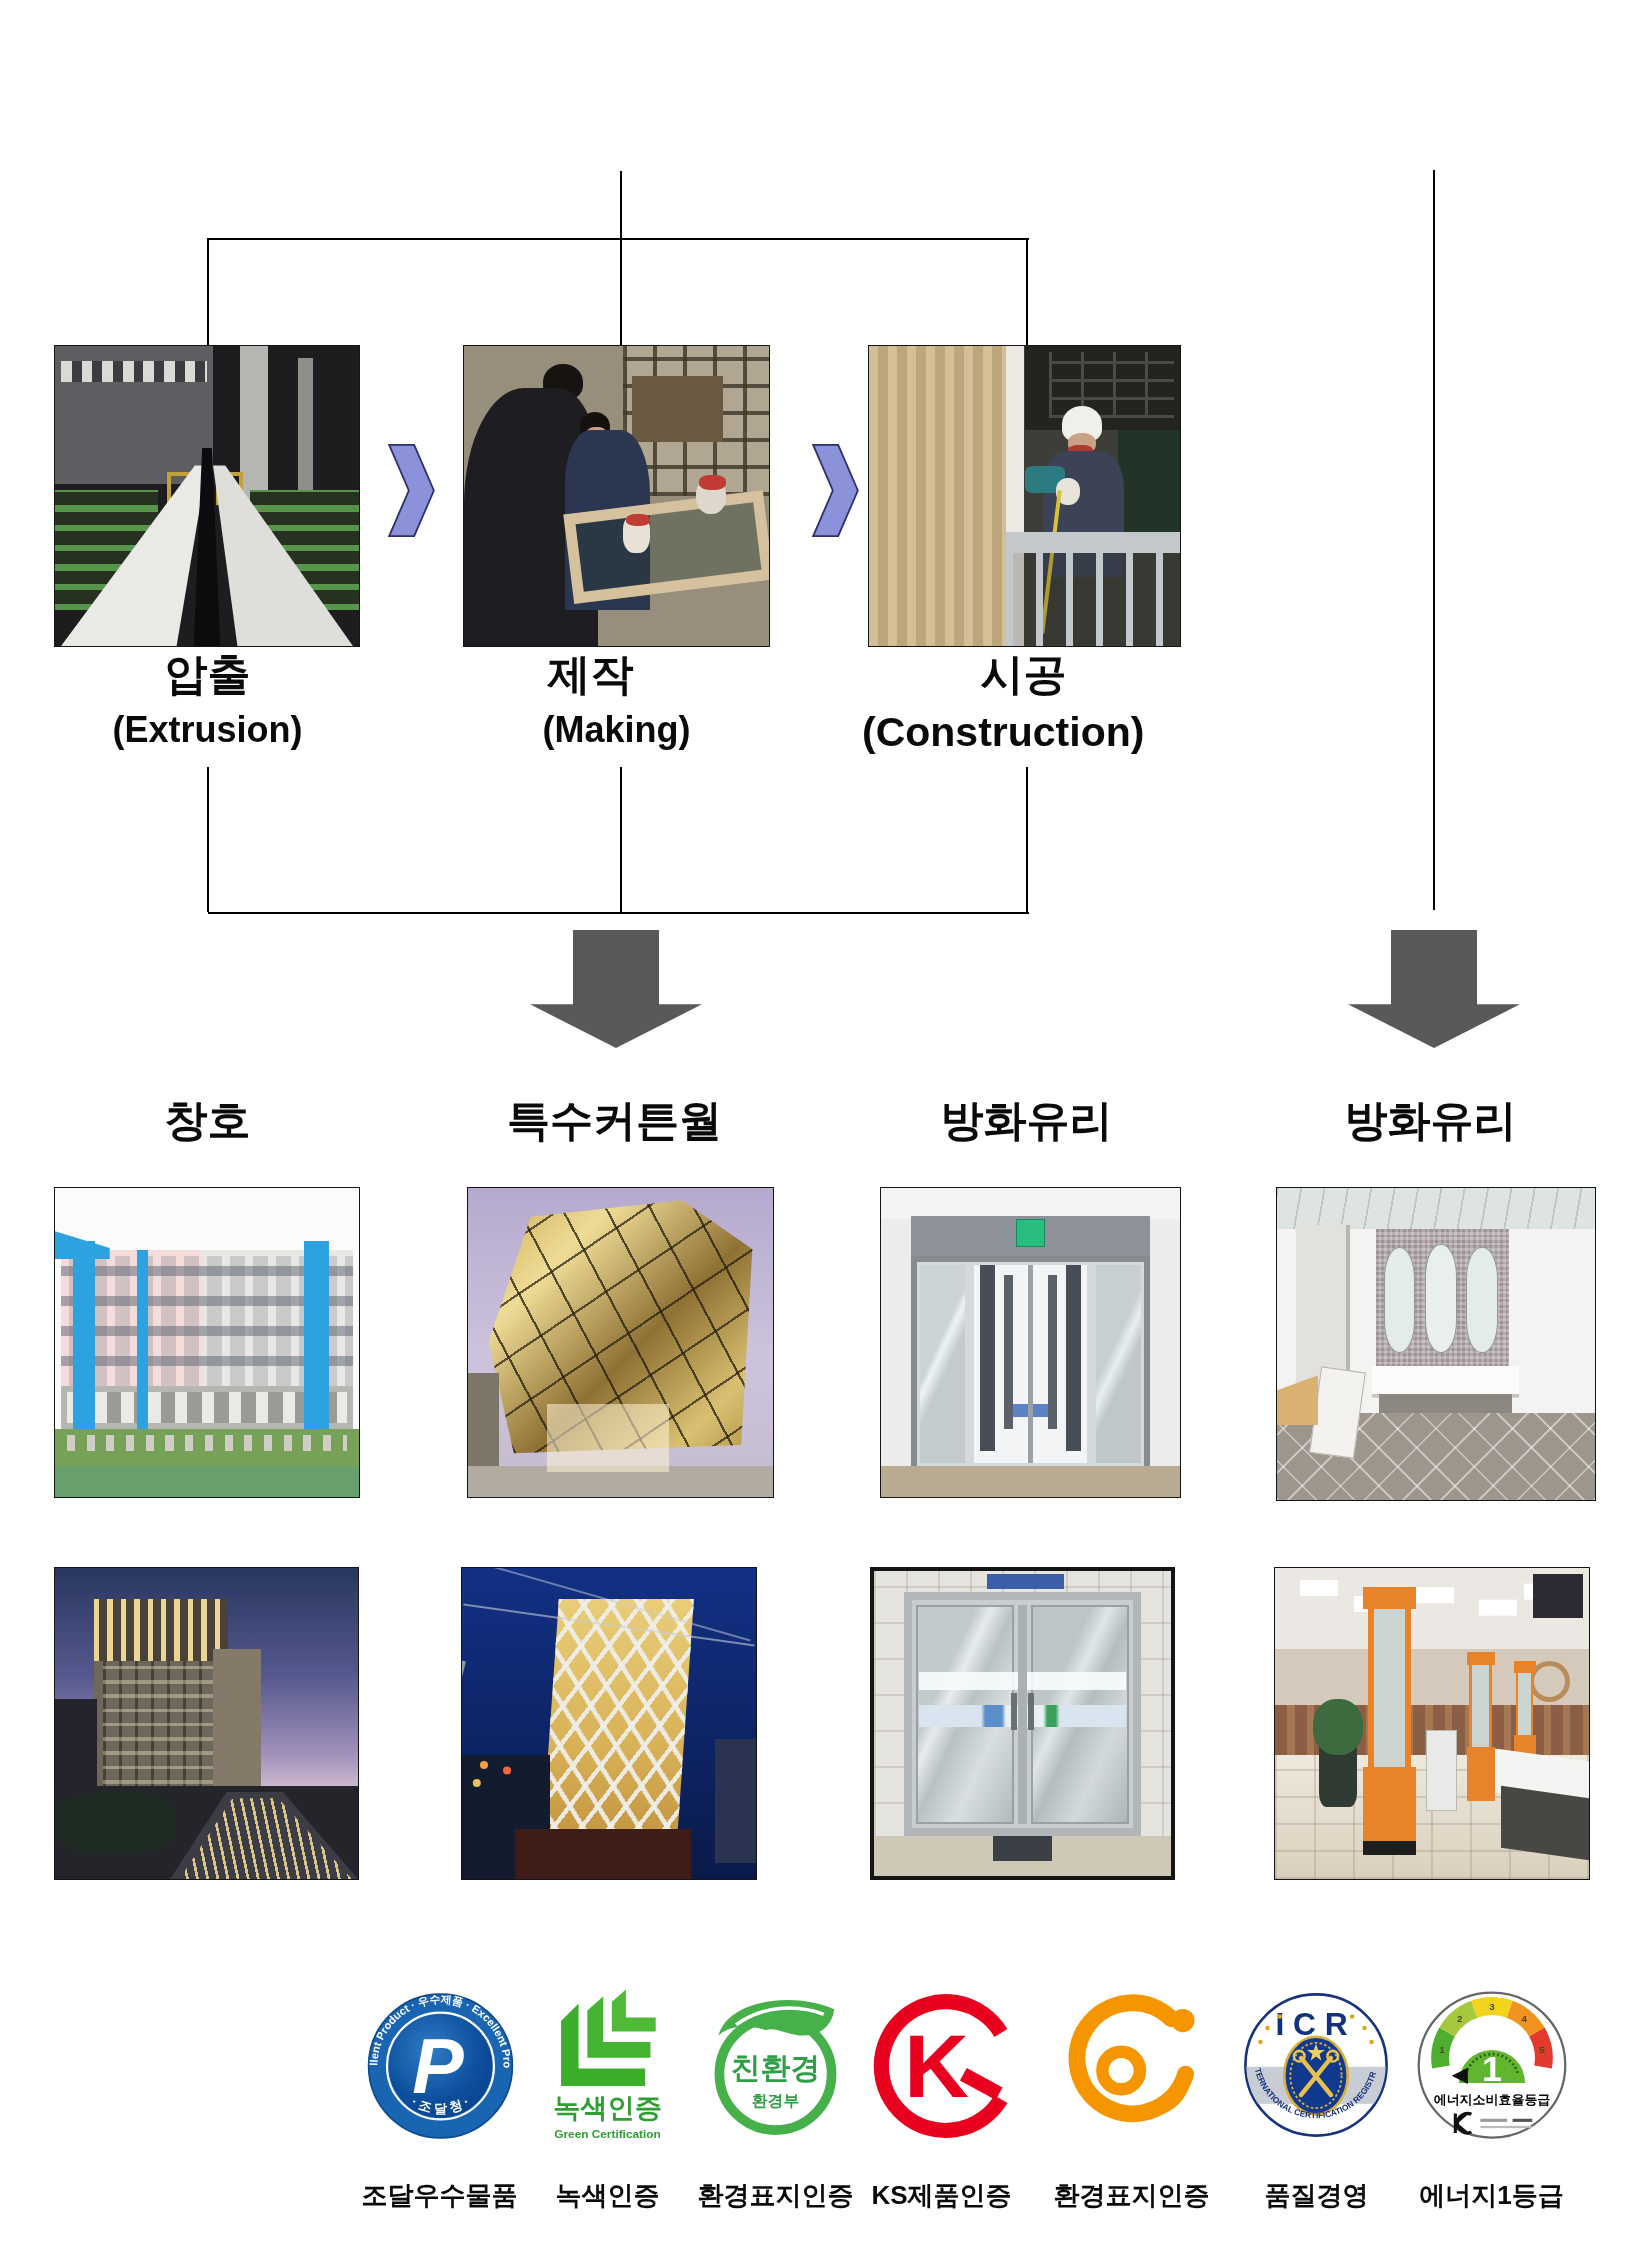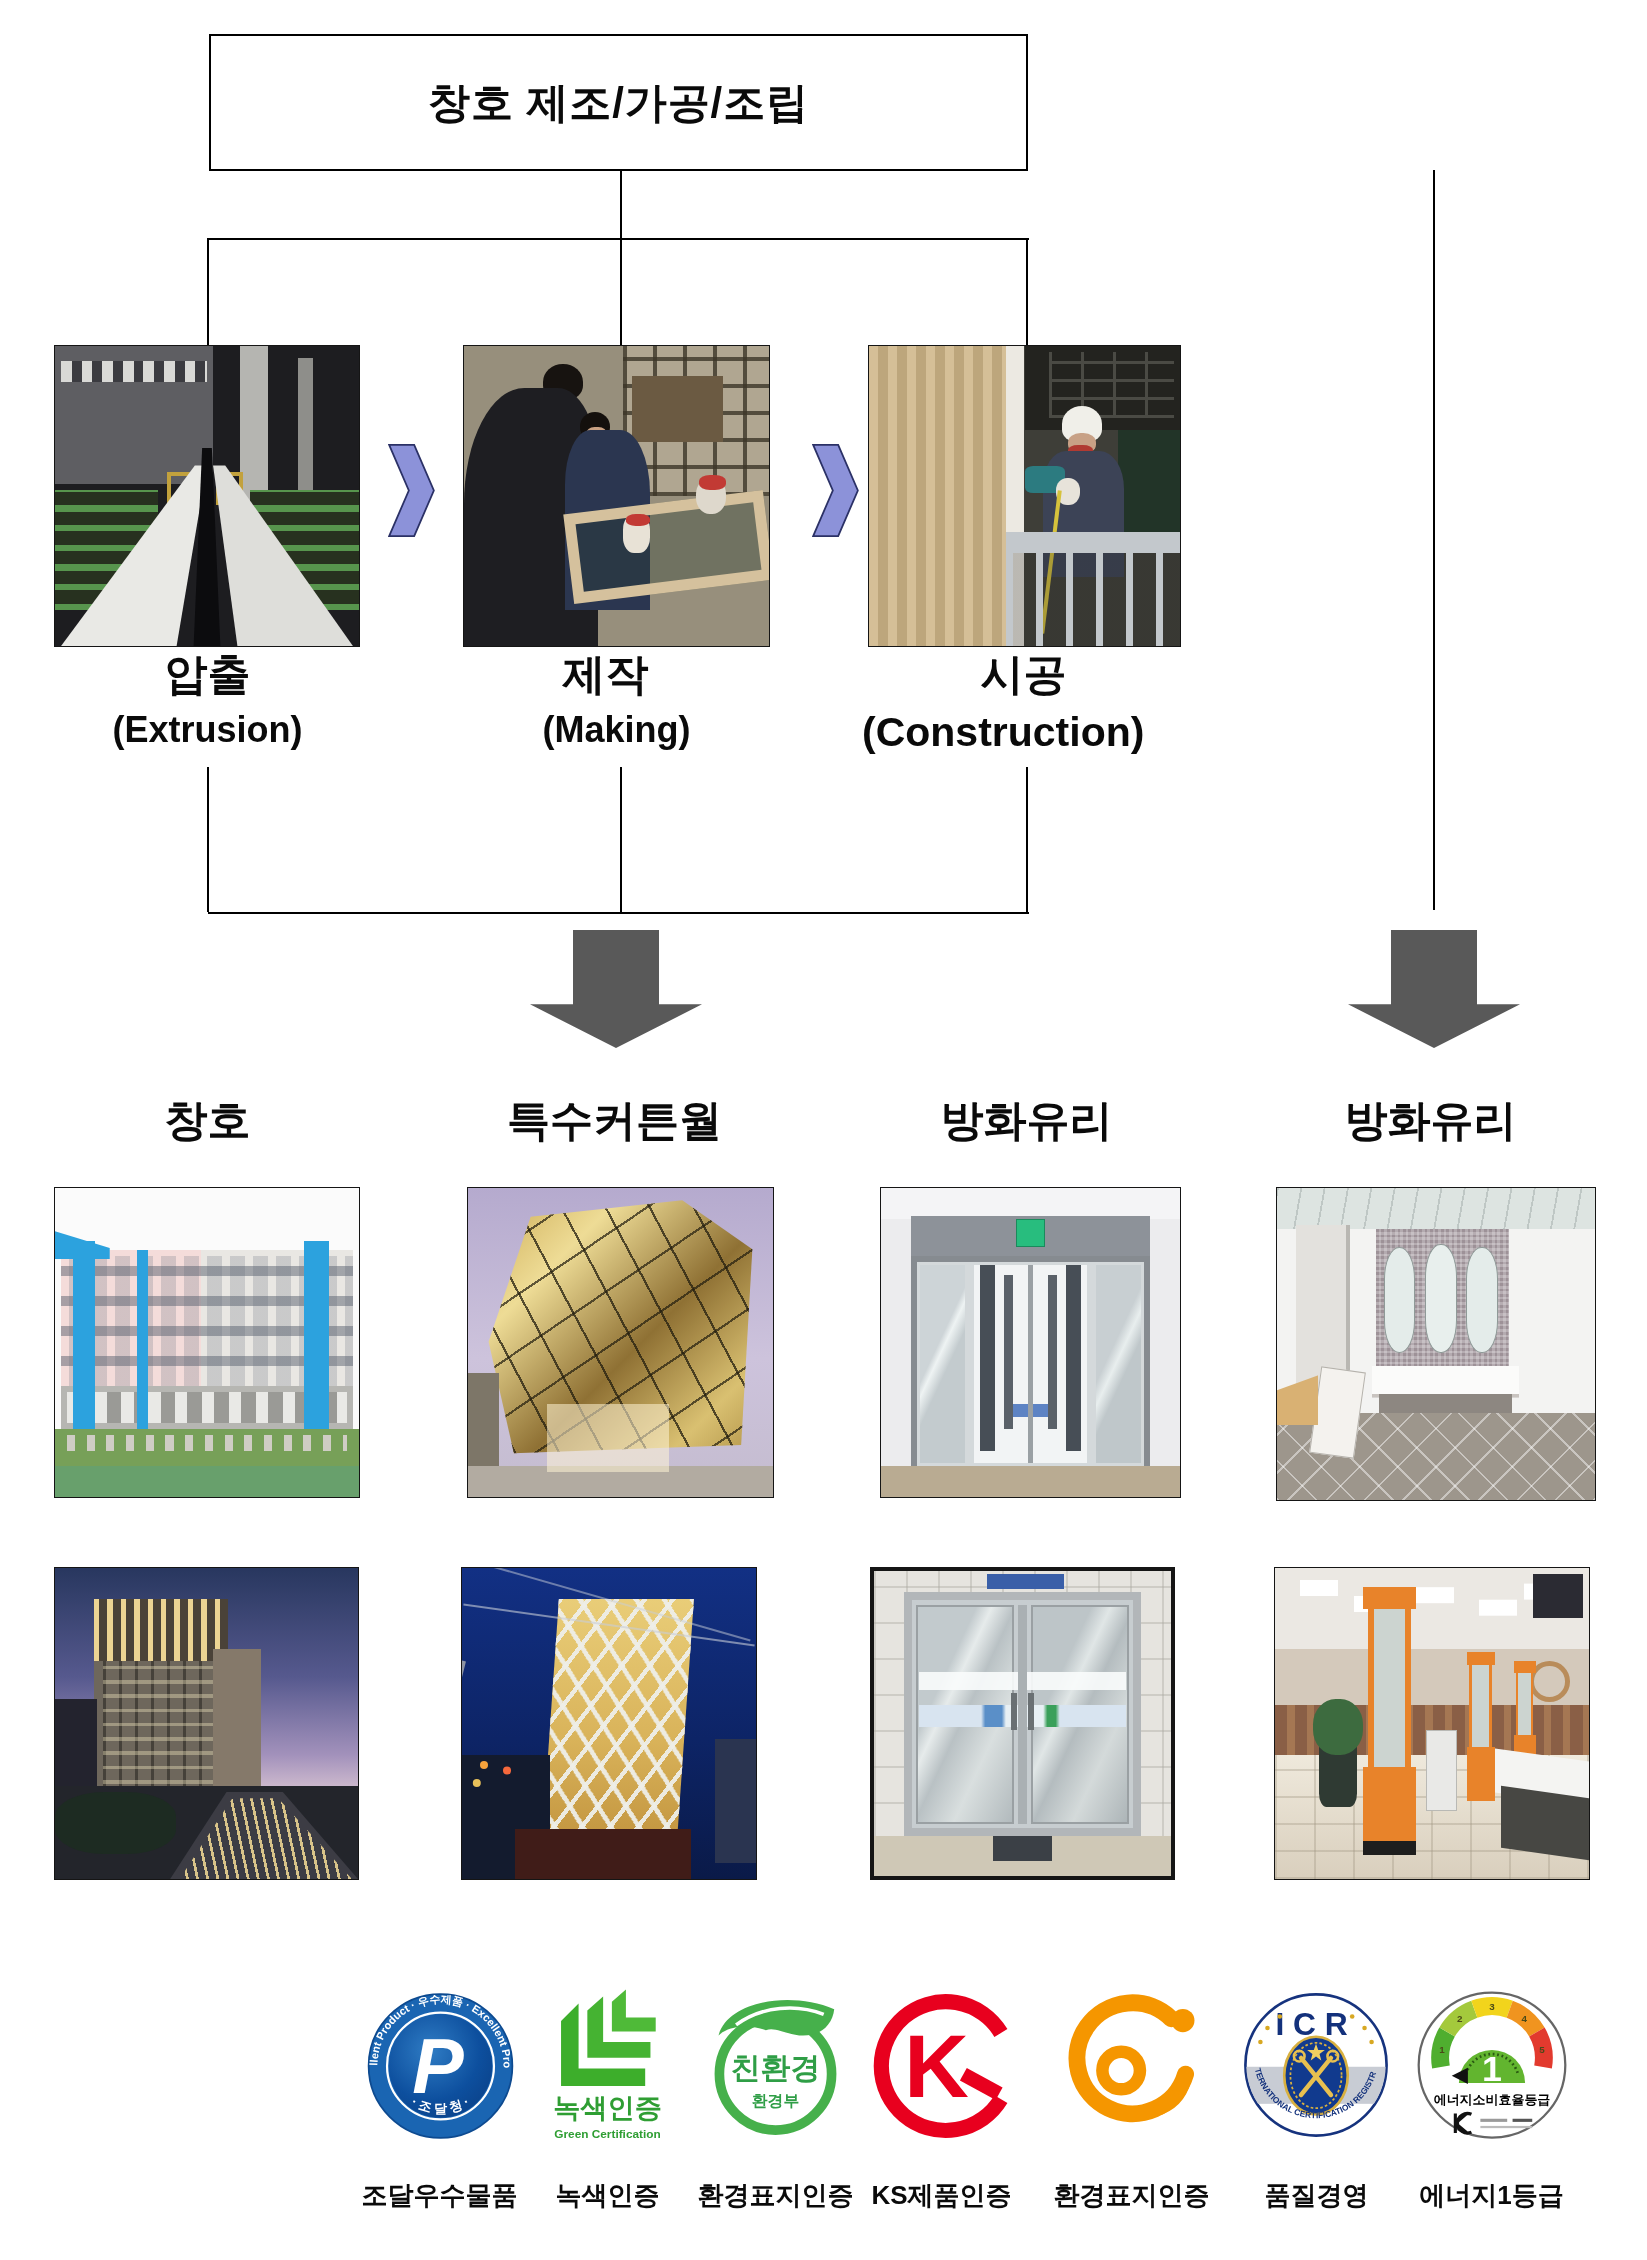--- a/index.html
+++ b/index.html
@@ -16,23 +16,20 @@
   .photo .abs{position:absolute;}
   .cap{font-weight:700;font-size:26px;text-align:center;}
   .cert{display:flex;align-items:flex-start;justify-content:center;}
   svg text{font-family:"Liberation Sans","DejaVu Sans",sans-serif;}
 </style>
 </head>
 <body>
 
 <div id="canvas">
 
-  <div class="abs flowbox" style="left:209px;top:34px;width:819px;height:137px;font-size:42px;letter-spacing:0.9px;">
-    <span>창호  제조/가공/조립</span>
-  </div>
 
   <div class="abs line" style="left:620px;top:171px;width:2.2px;height:68px;"></div>
   <div class="abs line" style="left:208px;top:238px;width:821px;height:2.2px;"></div>
   <div class="abs line" style="left:207px;top:238px;width:2.2px;height:107px;"></div>
   <div class="abs line" style="left:620px;top:238px;width:2.2px;height:107px;"></div>
   <div class="abs line" style="left:1026px;top:238px;width:2.2px;height:107px;"></div>
   <div class="abs line" style="left:1433px;top:170px;width:2.2px;height:740px;"></div>
   <div class="abs line" style="left:207px;top:767px;width:2.2px;height:145px;"></div>
   <div class="abs line" style="left:620px;top:767px;width:2.2px;height:145px;"></div>
   <div class="abs line" style="left:1026px;top:767px;width:2.2px;height:145px;"></div>
@@ -89,21 +86,21 @@
     <div class="abs" style="left:64%;top:33%;width:8%;height:4%;background:#b03a32;border-radius:40%;"></div>
     <div class="abs" style="left:56%;top:35%;width:26%;height:42%;background:#3c4356;border-radius:28% 30% 0 0;"></div>
     <div class="abs" style="left:50%;top:40%;width:13%;height:9%;background:#2c7b80;border-radius:20%;"></div>
     <div class="abs" style="left:60%;top:44%;width:8%;height:9%;background:#e7e3da;border-radius:45%;"></div>
     <div class="abs" style="left:58%;top:48%;width:3.6px;height:48%;background:#d6c23c;transform:rotate(7deg);"></div>
     <div class="abs" style="left:44%;top:62%;width:56%;height:7%;background:#c3c8cc;"></div>
     <div class="abs" style="left:44%;top:69%;width:56%;height:31%;background:repeating-linear-gradient(90deg,#c3c8cc 0 7.2px,rgba(40,40,36,.25) 7.2px 30px);"></div>
   </div>
 
   <div class="abs lbl" style="left:73px;top:652px;width:269px;font-size:43px;">압출</div>
-  <div class="abs lbl" style="left:471px;top:652px;width:269px;font-size:43px;">제작</div>
+  <div class="abs lbl" style="left:456px;top:652px;width:269px;font-size:43px;">제작</div>
   <div class="abs lbl" style="left:889px;top:652px;width:269px;font-size:43px;">시공</div>
   <div class="abs lbl" style="left:73px;top:711px;width:269px;font-size:36px;">(Extrusion)</div>
   <div class="abs lbl" style="left:482px;top:711px;width:269px;font-size:36px;">(Making)</div>
   <div class="abs lbl" style="left:862px;top:711px;width:269px;font-size:41px;">(Construction)</div>
 
   <div class="abs lbl" style="left:73px;top:1098px;width:269px;font-size:43px;">창호</div>
   <div class="abs lbl" style="left:480px;top:1098px;width:269px;font-size:43px;">특수커튼월</div>
   <div class="abs lbl" style="left:892px;top:1098px;width:269px;font-size:43px;">방화유리</div>
   <div class="abs lbl" style="left:1296px;top:1098px;width:269px;font-size:43px;">방화유리</div>
 

